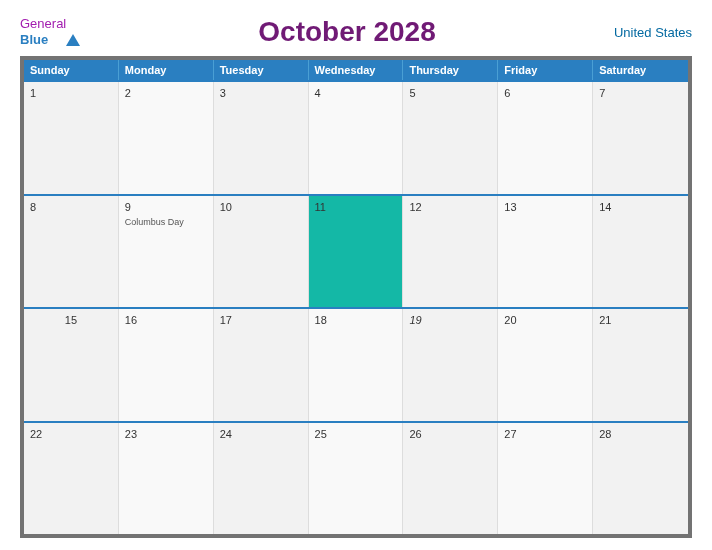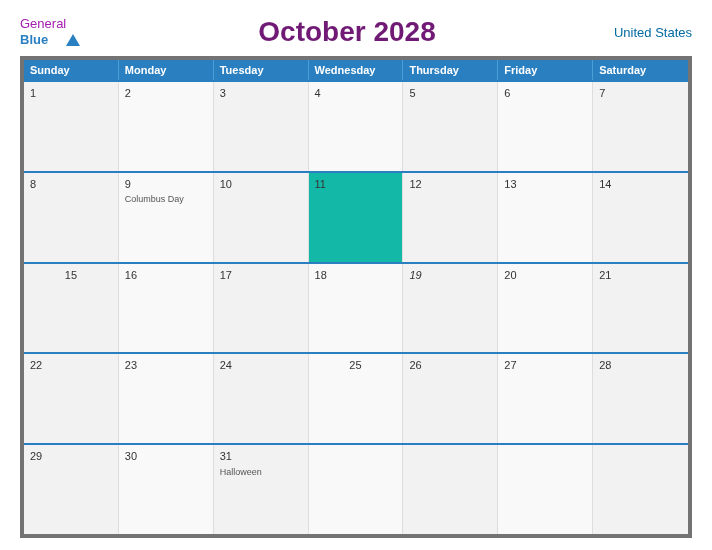--- a/index.html
+++ b/index.html
@@ -226,44 +226,28 @@
         <div class="cal-week">
           <div class="cal-cell" style="background: rgb(242, 242, 242);">
             <span class="day-num">22</span>
           </div>
           <div class="cal-cell" style="background: rgb(249, 249, 249);">
             <span class="day-num">23</span>
           </div>
           <div class="cal-cell" style="background: rgb(242, 242, 242);">
             <span class="day-num">24</span>
           </div>
-          <div class="cal-cell" style="background: rgb(249, 249, 249); align-items: center;">
+          <div class="cal-cell" style="background: rgb(249, 249, 249);">
             <span class="day-num">25</span>
           </div>
           <div class="cal-cell" style="background: rgb(242, 242, 242);">
             <span class="day-num">26</span>
           </div>
           <div class="cal-cell" style="background: rgb(249, 249, 249);">
             <span class="day-num">27</span>
           </div>
           <div class="cal-cell" style="background: rgb(242, 242, 242);">
             <span class="day-num">28</span>
           </div>
-        </div>
-        <div class="cal-week">
-          <div class="cal-cell" style="background: rgb(242, 242, 242);">
-            <span class="day-num">29</span>
-          </div>
-          <div class="cal-cell" style="background: rgb(249, 249, 249);">
-            <span class="day-num">30</span>
-          </div>
-          <div class="cal-cell" style="background: rgb(242, 242, 242);">
-            <span class="day-num">31</span>
-            <span class="event-label">Halloween</span>
-          </div>
-          <div class="cal-cell" style="background: rgb(249, 249, 249);"></div>
-          <div class="cal-cell" style="background: rgb(242, 242, 242);"></div>
-          <div class="cal-cell" style="background: rgb(249, 249, 249);"></div>
-          <div class="cal-cell" style="background: rgb(242, 242, 242);"></div>
         </div>
       </div>
   </div>
 </div>
 
 </body></html>

